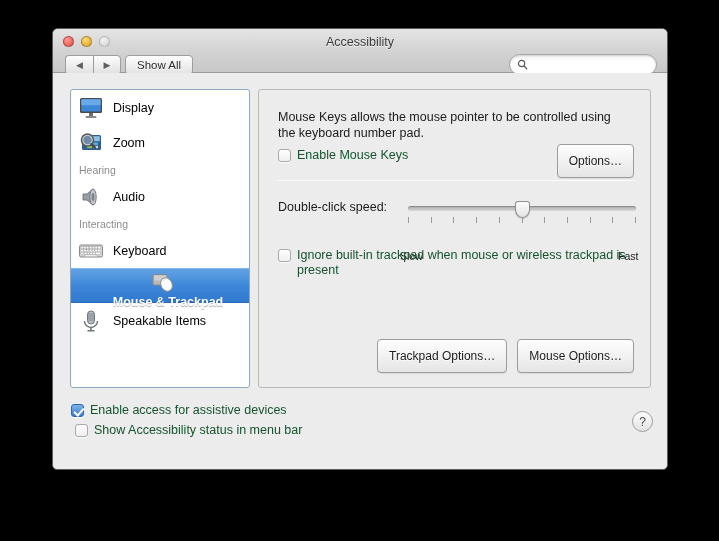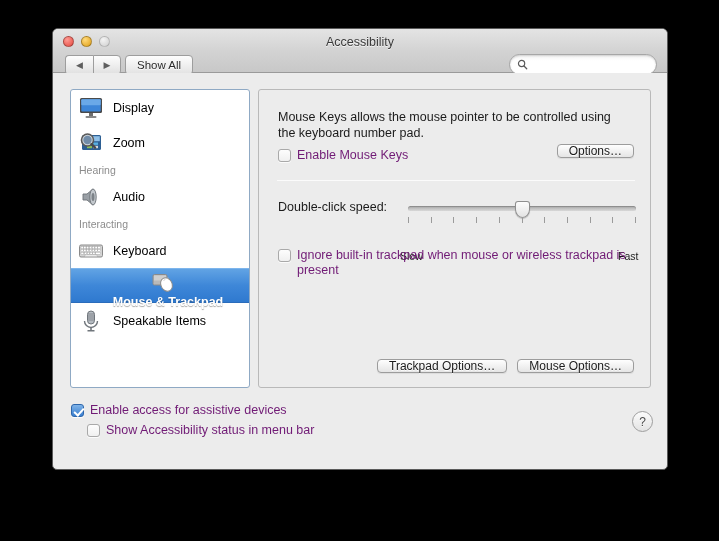--- a/index.html
+++ b/index.html
@@ -195,31 +195,31 @@
     content: "";
     position: absolute;
     left: 4px; top: 1px;
     width: 4px; height: 8px;
     border: solid #ffffff;
     border-width: 0 2px 2px 0;
     transform: rotate(42deg);
   }
   .cblabel {
     font-size: 12.5px;
-    color: #701a75;
+    color: #14532d;
     margin-left: 6px;
     line-height: 15px;
   }
 
   #enable-mk-row {
     position: absolute;
     left: 19px; top: 58px;
   }
   .pushbtn {
-    height: 14px;
+    height: 34px;
     padding: 0 11px;
     background: linear-gradient(to bottom, #fefefe, #e5e5e5);
     border: 1px solid #9c9c9c;
     border-radius: 4px;
     font-size: 12px;
     color: #1b1b1b;
     display: inline-flex; align-items: center; justify-content: center;
     text-shadow: 0 1px 0 rgba(255,255,255,0.85);
     box-shadow: 0 1px 1px rgba(0,0,0,0.07);
   }
@@ -296,21 +296,21 @@
     left: 0; bottom: 14px;
     width: 100%;
     display: flex;
     justify-content: flex-end;
     gap: 10px;
     padding-right: 16px;
   }
 
   
   #footer-cb1 { position: absolute; left: 18px; top: 330px; }
-  #footer-cb2 { position: absolute; left: 34px; top: 350px; }
+  #footer-cb2 { position: absolute; left: 22px; top: 350px; }
   #help-btn {
     position: absolute;
     right: 14px; top: 338px;
     width: 21px; height: 21px;
     border-radius: 50%;
     background: linear-gradient(to bottom, #fcfcfc, #e3e3e3);
     border: 1px solid #9e9e9e;
     display: flex; align-items: center; justify-content: center;
     font-size: 12px; color: #4a4a4a;
     text-shadow: 0 1px 0 rgba(255,255,255,0.8);

